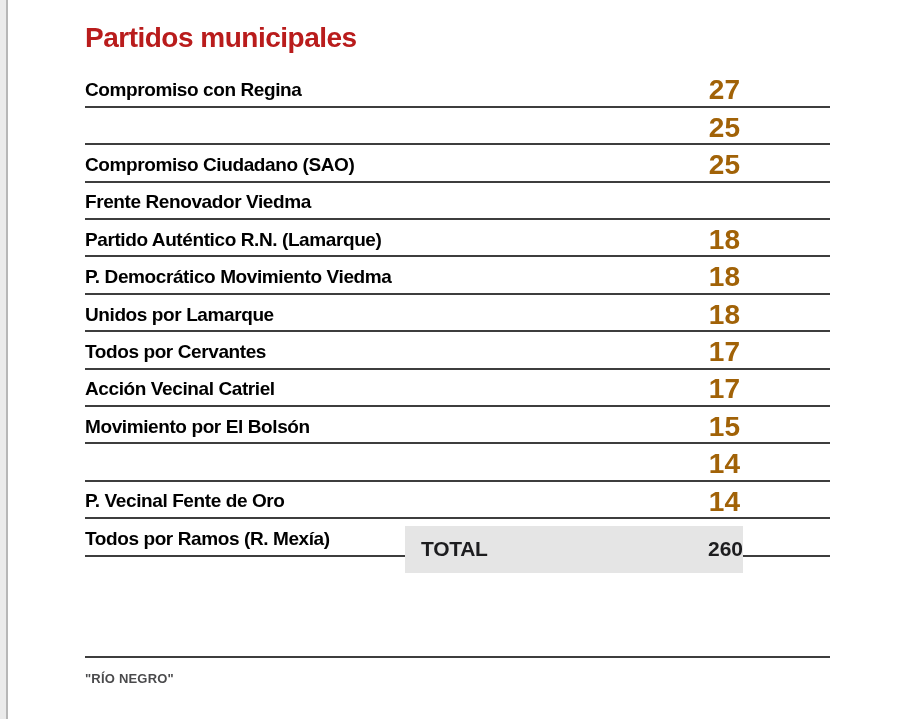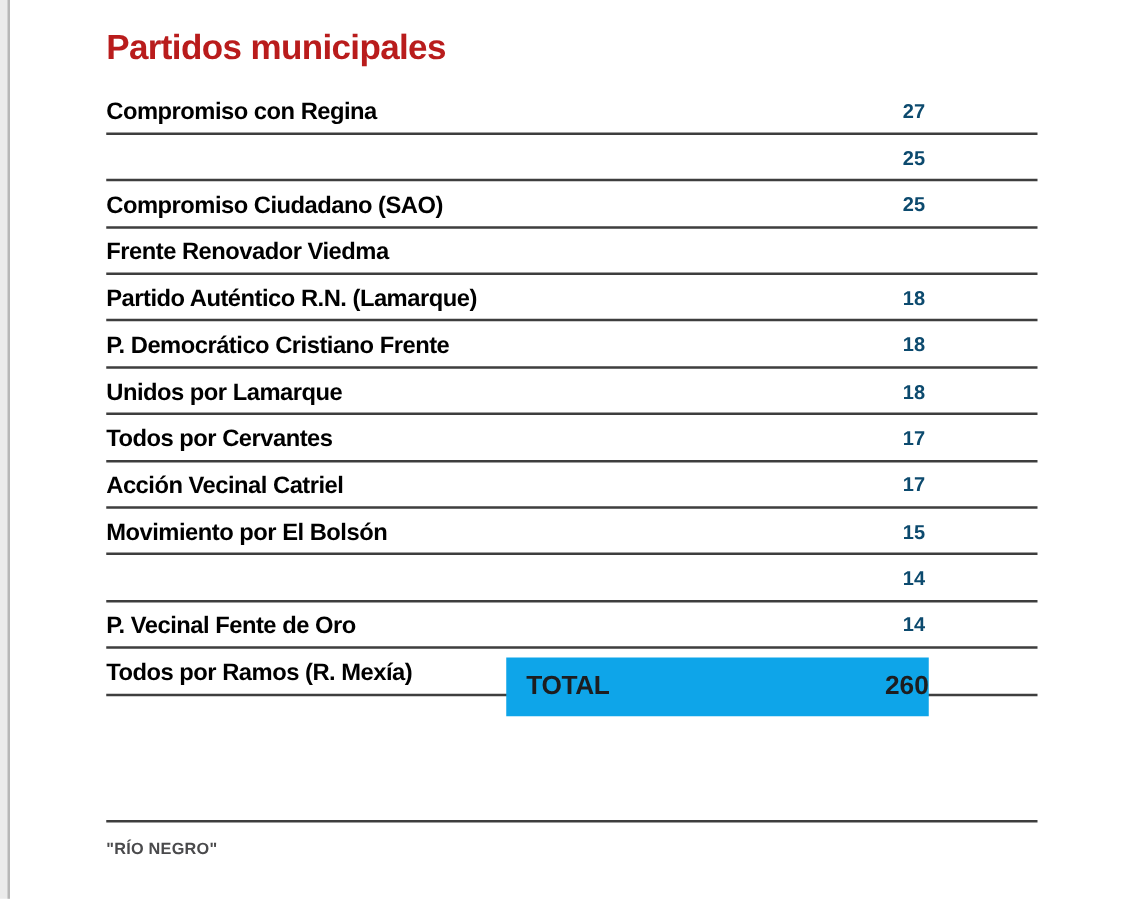--- a/index.html
+++ b/index.html
@@ -46,33 +46,33 @@
   }
   .party {
     font-size: 19px;
     font-weight: bold;
     letter-spacing: -0.4px;
     color: #000000;
     padding-top: 4px;
   }
   .count {
     margin-left: auto;
-    font-size: 16px;
+    font-size: 28px;
     font-weight: bold;
-    color: #0c4a6e;
+    color: #a16207;
     padding-right: 90px;
     padding-top: 4px;
   }
   .total-row {
     position: absolute;
     left: 405px;
     top: 525.5px;
     width: 338px;
     height: 47px;
-    background: #0ea5e9;
+    background: #e5e5e5;
     display: flex;
     align-items: center;
   }
   .total-label {
     font-size: 21px;
     font-weight: bold;
     letter-spacing: -0.3px;
     color: #1d1d1f;
     padding-left: 16px;
   }
@@ -121,21 +121,21 @@
         <span class="count">25</span>
       </div>
       <div class="row">
         <span class="party">Frente Renovador Viedma</span>
       </div>
       <div class="row">
         <span class="party">Partido Auténtico R.N. (Lamarque)</span>
         <span class="count">18</span>
       </div>
       <div class="row">
-        <span class="party">P. Democrático Cristiano Frente</span>
+        <span class="party">P. Democrático Movimiento Viedma</span>
         <span class="count">18</span>
       </div>
       <div class="row">
         <span class="party">Unidos por Lamarque</span>
         <span class="count">18</span>
       </div>
       <div class="row">
         <span class="party">Todos por Cervantes</span>
         <span class="count">17</span>
       </div>

